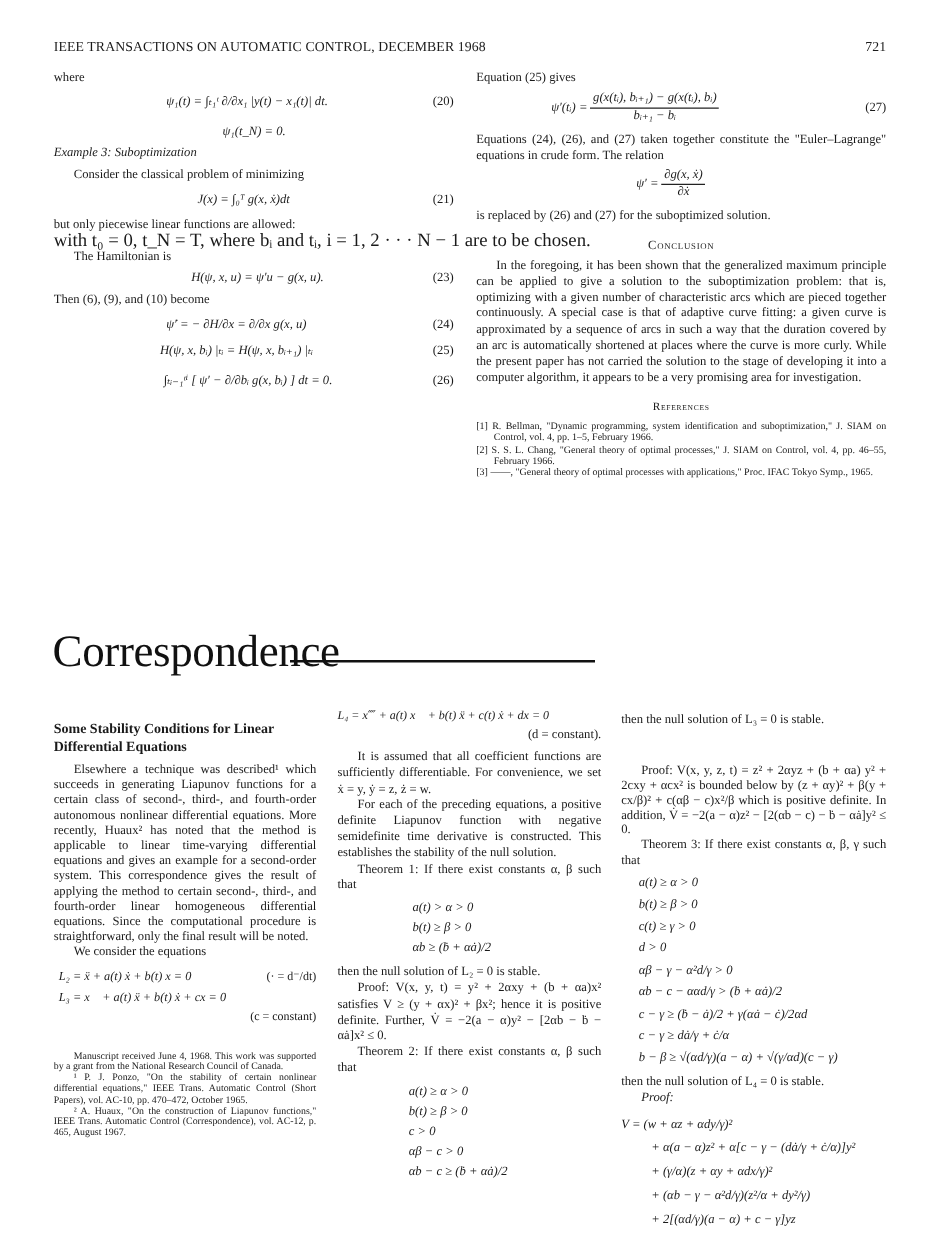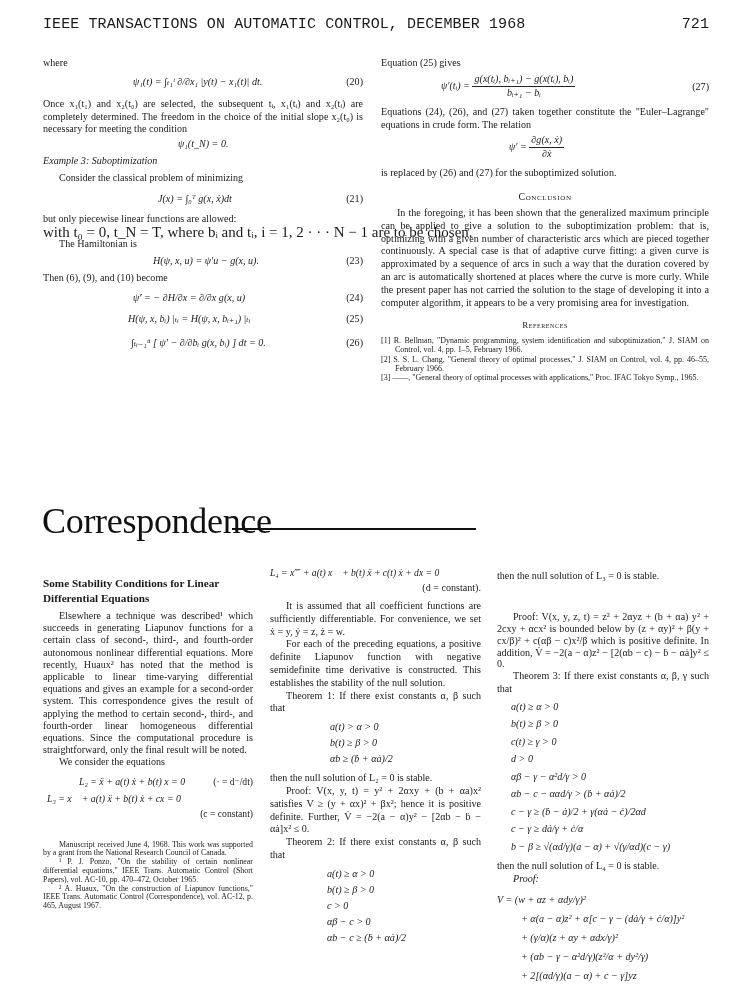--- a/index.html
+++ b/index.html
@@ -2,21 +2,21 @@
 <html><head>
 <meta charset="utf-8">
 <style>
   html, body { margin: 0; padding: 0; background: #ffffff; }
   body {
     width: 755px; height: 1000px; position: relative; overflow: hidden;
     font-family: "Liberation Serif", "DejaVu Serif", serif;
     color: #1a1a1a;
   }
   .abs { position: absolute; }
-  .running-head { top: 16px; left: 43px; width: 666px; font-size: 15px; letter-spacing: 0.1px; font-family: Liberation Mono, monospace; }
+  .running-head { top: 32px; left: 43px; width: 666px; font-size: 11px; letter-spacing: 0.1px; }
   .running-head .pg { position: absolute; right: 0; top: 0; }
   .col { position: absolute; font-size: 10.1px; line-height: 12.8px; text-align: justify; }
   .col p { margin: 0; }
   .indent { text-indent: 16px; }
   .eq { position: relative; height: 18px; font-style: italic; }
   .eq .body { position: absolute; white-space: nowrap; }
   .eq .num { position: absolute; right: 0; font-style: normal; }
   .it { font-style: italic; }
   .sc { font-variant: small-caps; text-align: center; letter-spacing: 0.6px; font-size: 10px; }
   .refs { font-size: 8px; line-height: 9.2px; }
@@ -37,21 +37,20 @@
   <span>IEEE TRANSACTIONS ON AUTOMATIC CONTROL, DECEMBER 1968</span>
   <span class="pg">721</span>
 </div>
 
 <div class="col" style="top:57px; left:43px; width:320px;">
   <p>where</p>
   <div class="eq" style="height:28px;">
     <span class="body" style="left:90px; top:6px;">ψ₁(t) = ∫ₜ₁ᵗ ∂/∂x₁ |y(t) − x₁(t)| dt.</span>
     <span class="num" style="top:6px;">(20)</span>
   </div>
-  <p>Once x₁(t₁) and x₂(t₀) are selected, the subsequent tᵢ, x₁(tᵢ) and x₂(tᵢ) are completely determined. The freedom in the choice of the initial slope x₂(t₀) is necessary for meeting the condition</p>
   <div class="eq" style="height:17px; text-align:center;">
     <span class="body" style="left:135px; top:2px;">ψ₁(t_N) = 0.</span>
   </div>
   <p class="it" style="margin-top:2px;">Example 3: Suboptimization</p>
   <p class="indent" style="margin-top:4px;">Consider the classical problem of minimizing</p>
   <div class="eq" style="height:28px;">
     <span class="body" style="left:115px; top:8px;">J(x) = ∫₀ᵀ g(x, ẋ)dt</span>
     <span class="num" style="top:8px;">(21)</span>
   </div>
   <p>but only piecewise linear functions are allowed:</p>
@@ -109,21 +108,21 @@
   </div>
 </div>
 
 <div class="abs corr-title">Correspondence</div>
 <div class="abs corr-rule"></div>
 
 <div class="col" style="top:576px; left:43px; width:210px;">
   <p class="art-title">Some Stability Conditions for Linear Differential Equations</p>
   <p class="indent" style="margin-top:5px; line-height:12.2px;">Elsewhere a technique was described¹ which succeeds in generating Liapunov functions for a certain class of second-, third-, and fourth-order autonomous nonlinear differential equations. More recently, Huaux² has noted that the method is applicable to linear time-varying differential equations and gives an example for a second-order system. This correspondence gives the result of applying the method to certain second-, third-, and fourth-order linear homogeneous differential equations. Since the computational procedure is straightforward, only the final result will be noted.</p>
   <p class="indent" style="line-height:12.2px;">We consider the equations</p>
-  <div class="eq" style="height:18px; margin-top:5px;margin-left:32px;">
+  <div class="eq" style="height:18px; margin-top:5px;">
     <span class="body" style="left:4px; top:2px; font-size:9.8px;">L₂ = ẍ + a(t) ẋ + b(t) x = 0</span>
     <span class="num" style="top:2px; font-size:9.6px;">(· = d⁻/dt)</span>
   </div>
   <div class="eq" style="height:16px;">
     <span class="body" style="left:4px; top:1px; font-size:9.8px;">L₃ = x⃛ + a(t) ẍ + b(t) ẋ + cx = 0</span>
   </div>
   <div class="eq" style="height:16px;">
     <span class="num" style="top:0; font-size:9.6px;">(c = constant)</span>
   </div>
   <div class="footnotes" style="margin-top:17px;">

